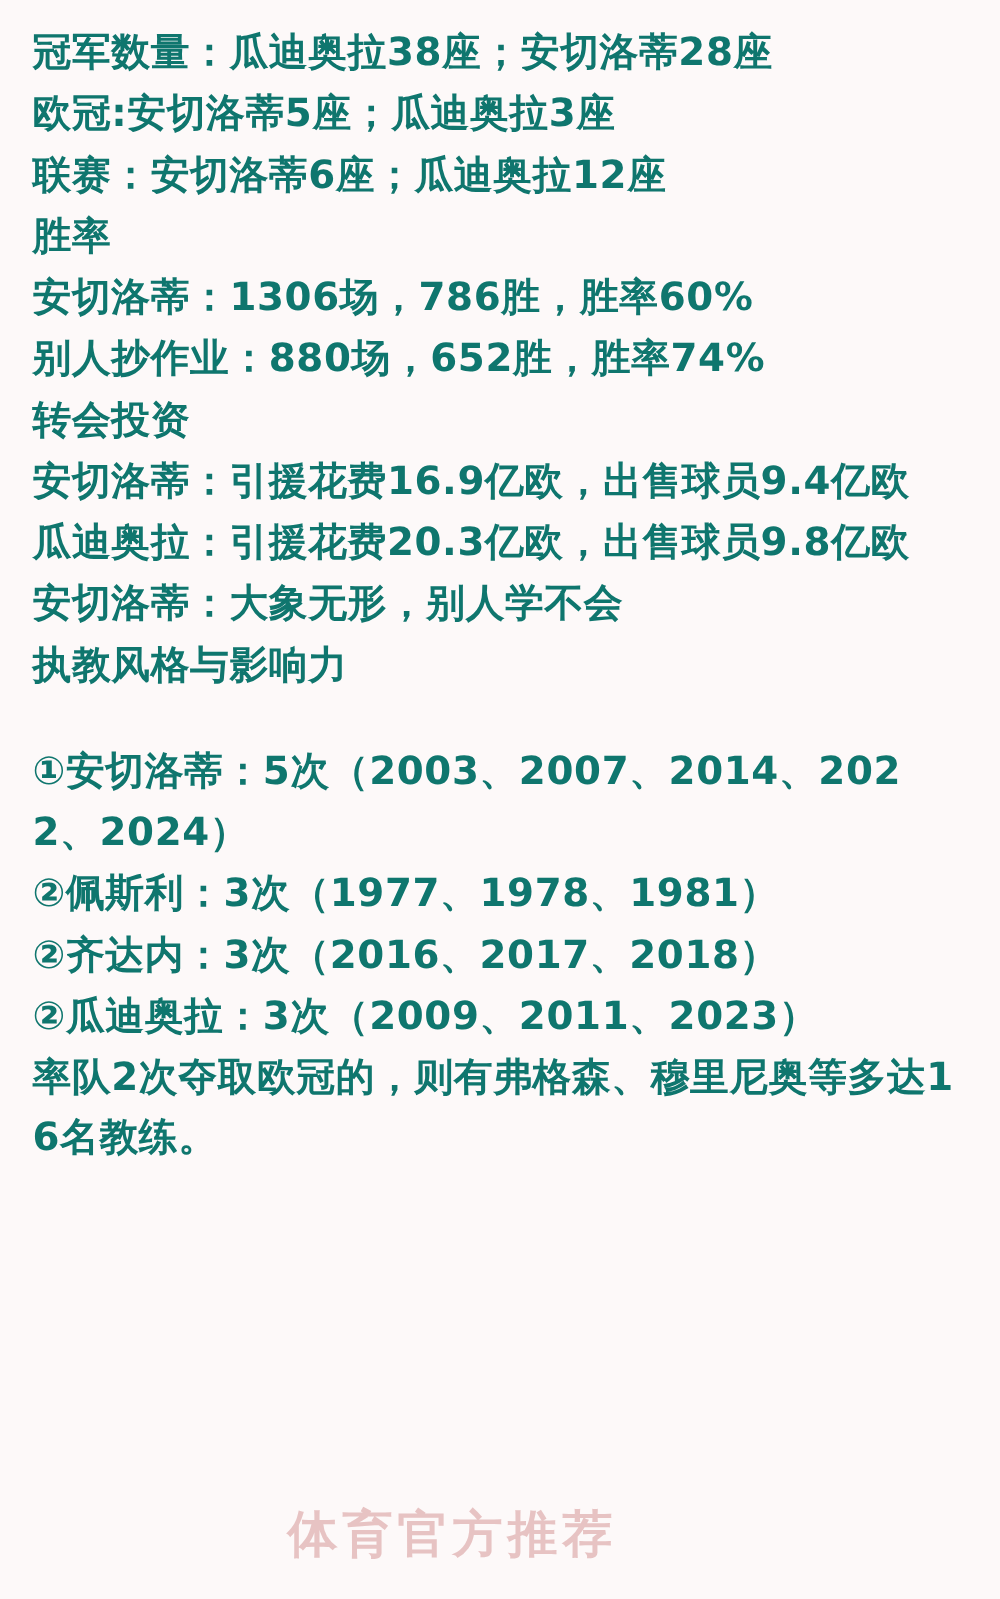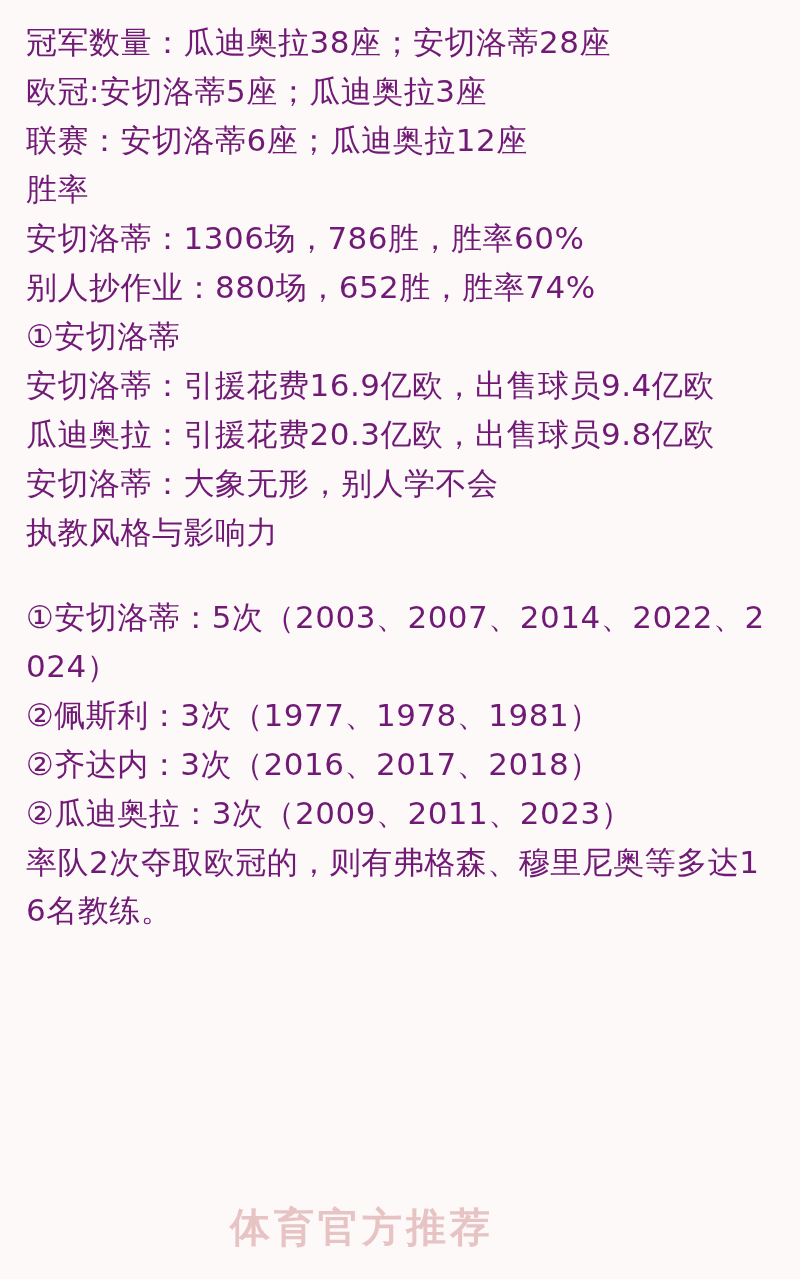--- a/index.html
+++ b/index.html
@@ -24,22 +24,22 @@
     background: #fdf9f9;
     padding: 18px 26px 0 26px;
     box-sizing: border-box;
   }
   .line {
     font-size: 31px;
     line-height: 1.58;
     letter-spacing: 0.5px;
     white-space: pre-wrap;
     word-break: break-all;
-    color: #701a75;
-    font-weight: 400;
+    color: #0f766e;
+    font-weight: 700;
   }
   .gap-before {
     margin-top: 36px;
   }
   .watermark {
     position: absolute;
     left: 230px;
     top: 1200px;
     font-size: 40px;
     color: rgba(214, 152, 152, 0.55);
@@ -54,21 +54,21 @@
 <body>
 
 <div id="page">
   <div>
     <div class="line">冠军数量：瓜迪奥拉38座；安切洛蒂28座</div>
     <div class="line">欧冠:安切洛蒂5座；瓜迪奥拉3座</div>
     <div class="line">联赛：安切洛蒂6座；瓜迪奥拉12座</div>
     <div class="line">胜率</div>
     <div class="line">安切洛蒂：1306场，786胜，胜率60%</div>
     <div class="line">别人抄作业：880场，652胜，胜率74%</div>
-    <div class="line">①安切洛蒂</div>
+    <div class="line">转会投资</div>
     <div class="line">安切洛蒂：引援花费16.9亿欧，出售球员9.4亿欧</div>
     <div class="line">瓜迪奥拉：引援花费20.3亿欧，出售球员9.8亿欧</div>
     <div class="line">安切洛蒂：大象无形，别人学不会</div>
     <div class="line">执教风格与影响力</div>
     <div class="line gap-before">①安切洛蒂：5次（2003、2007、2014、2022、2024）</div>
     <div class="line">②佩斯利：3次（1977、1978、1981）</div>
     <div class="line">②齐达内：3次（2016、2017、2018）</div>
     <div class="line">②瓜迪奥拉：3次（2009、2011、2023）</div>
     <div class="line">率队2次夺取欧冠的，则有弗格森、穆里尼奥等多达16名教练。</div>
   </div>

